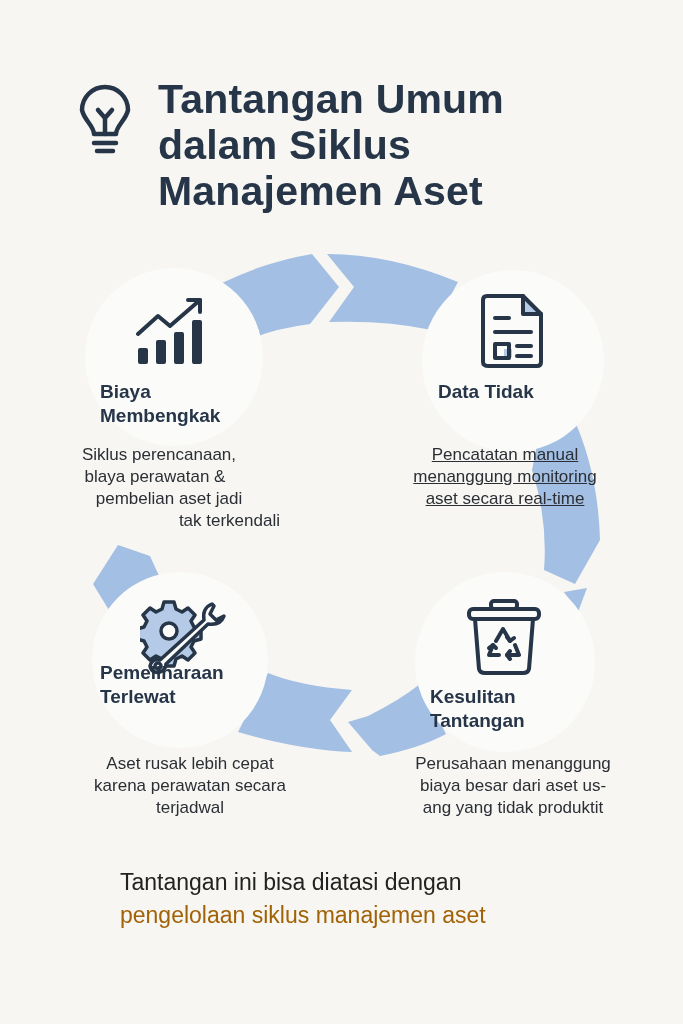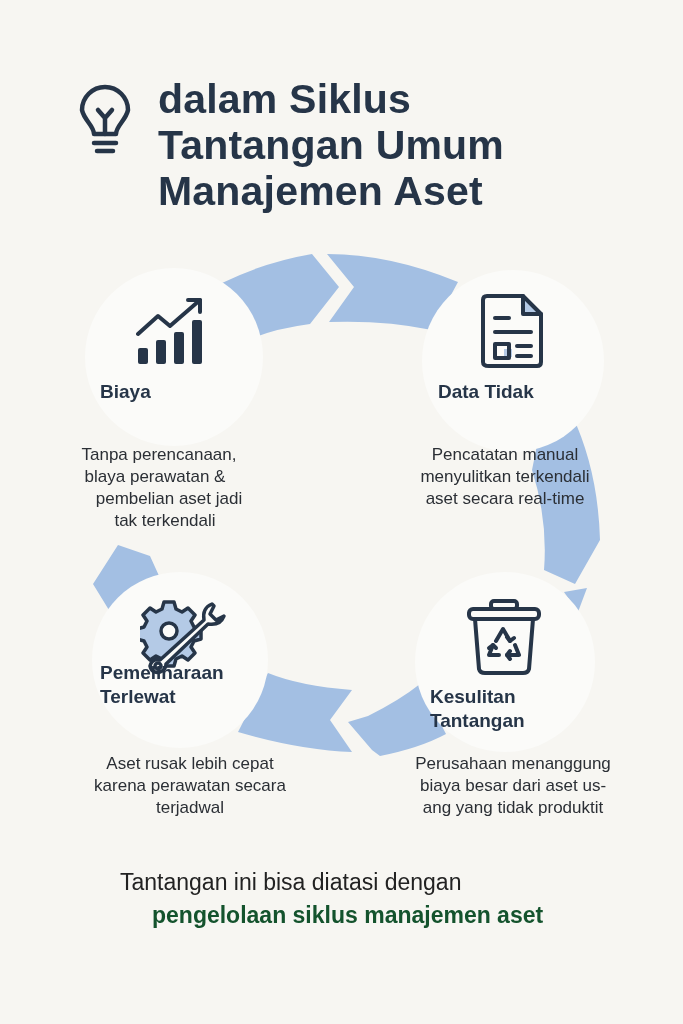--- a/index.html
+++ b/index.html
@@ -8,37 +8,37 @@
   .abs{position:absolute;}
   .title-icon{left:76px;top:80px;width:58px;height:80px;}
   .title{left:158px;top:76px;font-size:41px;font-weight:bold;line-height:46px;color:#263548;letter-spacing:0.2px;}
   .title div{white-space:nowrap;}
   .ring{left:0;top:0;width:683px;height:1024px;}
   .node{position:absolute;border-radius:50%;background:#fbfbf9;}
   .node-label{position:absolute;text-align:left;font-weight:bold;font-size:19px;line-height:24px;color:#263548;white-space:nowrap;}
   .desc{position:absolute;text-align:center;font-size:17px;line-height:22px;color:#2b2f35;white-space:nowrap;}
   .icon{position:absolute;}
   .footer{left:120px;top:866px;font-size:23px;line-height:33px;color:#222;}
-  .footer .b{font-weight:bold;color:#14532d;margin-left:32px;}
+  .footer .b{font-weight:normal;color:#a16207;}
   .footer div{white-space:nowrap;}
 </style>
 </head>
 <body>
 
 <svg class="abs title-icon" viewBox="0 0 58 80">
   <g fill="none" stroke="#263548" stroke-width="4.5" stroke-linecap="round" stroke-linejoin="round">
     <path d="M18 54 C18 46 8 40 6 30 A23 23 0 1 1 52 30 C50 40 40 46 40 54 Z"></path>
     <path d="M22 30 L29 38 L36 30 M29 38 L29 54"></path>
     <line x1="18" y1="63" x2="40" y2="63"></line>
     <line x1="21" y1="71" x2="37" y2="71"></line>
   </g>
 </svg>
 <div class="abs title">
+  <div>Tantangan Umum</div>
   <div>dalam Siklus</div>
-  <div>Tantangan Umum</div>
   <div>Manajemen Aset</div>
 </div>
 
 <svg class="abs ring" viewBox="0 0 683 1024">
   <g fill="#a3bfe3">
 
     <path d="M222 283 Q265 262 312 254 L339 287 L310 324 Q265 330 238 345 Z"></path>
 
     <path d="M327 254 Q390 254 458 282 L432 330 Q385 320 329 322 L354 287 Z"></path>
 
@@ -61,48 +61,49 @@
     <rect x="38" y="36" width="10" height="32" rx="2"></rect>
     <rect x="56" y="24" width="10" height="44" rx="2"></rect>
   </g>
   <g fill="none" stroke="#263548" stroke-width="4" stroke-linecap="round" stroke-linejoin="round">
     <polyline points="2,38 22,20 34,30 64,4"></polyline>
     <polyline points="52,4 64,4 64,16"></polyline>
   </g>
 </svg>
 <div class="node-label" style="left:100px;top:380px;width:145px;">
   <div>Biaya</div>
+  <div>Membengkak</div>
 </div>
 <div class="desc" style="left:50px;top:444px;width:230px;">
-  <div style="margin-left:-12px;">Tanpa perencanaan,</div>
+  <div style="margin-left:-12px;">Siklus perencanaan,</div>
   <div style="margin-left:-20px;">blaya perawatan &amp;</div>
   <div style="margin-left:8px;text-align:center;">pembelian aset jadi</div>
-  <div style="margin-left:0px;">tak terkendali</div>
+  <div style="margin-left:0px;text-align:right;">tak terkendali</div>
 </div>
 
 <div class="node" style="left:422px;top:270px;width:182px;height:182px;"></div>
 <svg class="icon" style="left:479px;top:292px;width:68px;height:78px;" viewBox="0 0 68 78">
   <path d="M44 4 L62 22 L44 22 Z" fill="#b4cae6"></path>
   <rect x="25" y="57" width="8" height="8" fill="#b4cae6"></rect>
   <g fill="none" stroke="#263548" stroke-width="4" stroke-linecap="round" stroke-linejoin="round">
     <path d="M8 4 H44 L62 22 V70 Q62 74 58 74 H10 Q4 74 4 70 V8 Q4 4 8 4 Z"></path>
     <path d="M44 4 V22 H62"></path>
     <line x1="16" y1="26" x2="30" y2="26"></line>
     <line x1="16" y1="40" x2="52" y2="40"></line>
     <rect x="16" y="52" width="14" height="14"></rect>
     <line x1="38" y1="54" x2="52" y2="54"></line>
     <line x1="38" y1="64" x2="52" y2="64"></line>
   </g>
 </svg>
 <div class="node-label" style="left:438px;top:380px;width:150px;">
   <div>Data Tidak</div>
 </div>
-<div class="desc" style="left:385px;top:444px;width:240px;">
+<div class="desc" style="left:385px;top:444px;width:240px;text-decoration:underline;">
   <div>Pencatatan manual</div>
-  <div>menyulitkan terkendali</div>
+  <div>menanggung monitoring</div>
   <div>aset secara real-time</div>
 </div>
 
 <div class="node" style="left:92px;top:572px;width:176px;height:176px;"></div>
 <svg class="icon" style="left:140px;top:598px;width:92px;height:78px;" viewBox="0 0 92 78">
   <g stroke="#263548" stroke-width="3.5" stroke-linejoin="round">
     <path fill="#b4cae6" d="M24 4 h10 l2 7 l6 3 l6 -4 l7 7 l-4 6 l3 6 l7 2 v10 l-7 2 l-3 6 l4 6 l-7 7 l-6 -4 l-6 3 l-2 7 h-10 l-2 -7 l-6 -3 l-6 4 l-7 -7 l4 -6 l-3 -6 l-7 -2 v-10 l7 -2 l3 -6 l-4 -6 l7 -7 l6 4 l6 -3 Z"></path>
     <circle cx="29" cy="33" r="8" fill="#fbfbf9"></circle>
     <path fill="#fbfbf9" d="M72 6 Q62 10 64 22 L20 62 Q12 60 10 68 Q12 76 20 74 Q26 72 26 66 L68 26 Q80 28 84 18 L76 22 L70 16 L74 8 Z"></path>
     <circle cx="18" cy="68" r="3" fill="#fbfbf9"></circle>

